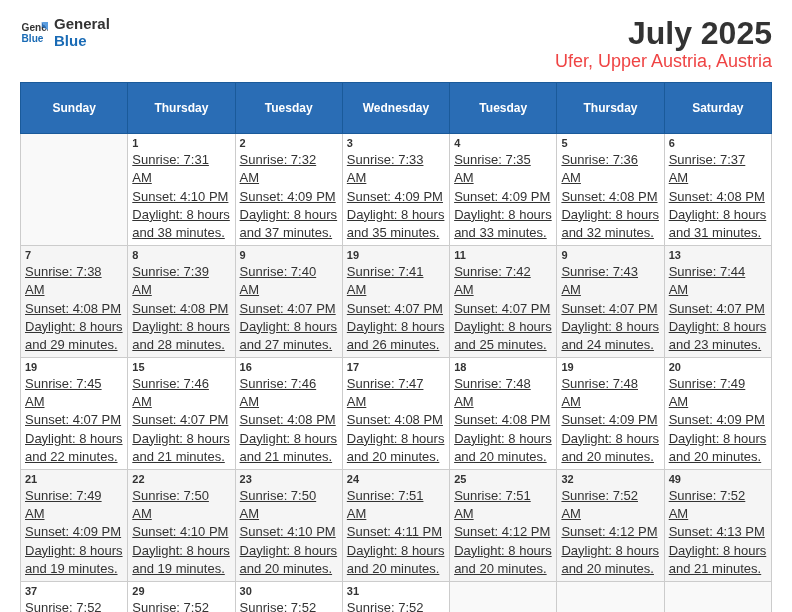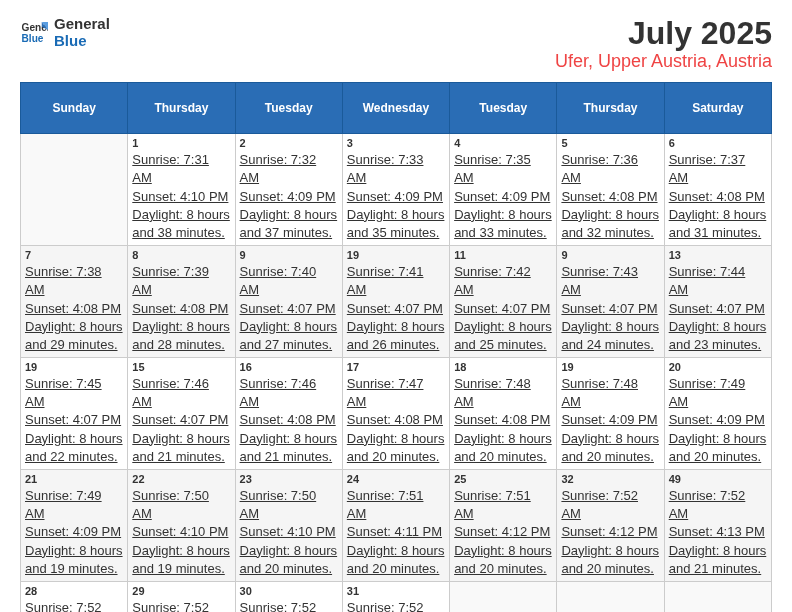--- a/index.html
+++ b/index.html
@@ -236,21 +236,21 @@
             <span class="day-num">32</span>
             <div class="day-info">Sunrise: 7:52 AM<br>Sunset: 4:12 PM<br>Daylight: 8 hours and 20 minutes.</div>
           </td>
           <td>
             <span class="day-num">49</span>
             <div class="day-info">Sunrise: 7:52 AM<br>Sunset: 4:13 PM<br>Daylight: 8 hours and 21 minutes.</div>
           </td>
         </tr>
         <tr>
           <td>
-            <span class="day-num">28</span>
+            <span class="day-num">37</span>
             <div class="day-info">Sunrise: 7:52 AM<br>Sunset: 4:14 PM<br>Daylight: 8 hours and 21 minutes.</div>
           </td>
           <td>
             <span class="day-num">29</span>
             <div class="day-info">Sunrise: 7:52 AM<br>Sunset: 4:15 PM<br>Daylight: 8 hours and 22 minutes.</div>
           </td>
           <td>
             <span class="day-num">30</span>
             <div class="day-info">Sunrise: 7:52 AM<br>Sunset: 4:15 PM<br>Daylight: 8 hours and 23 minutes.</div>
           </td>

